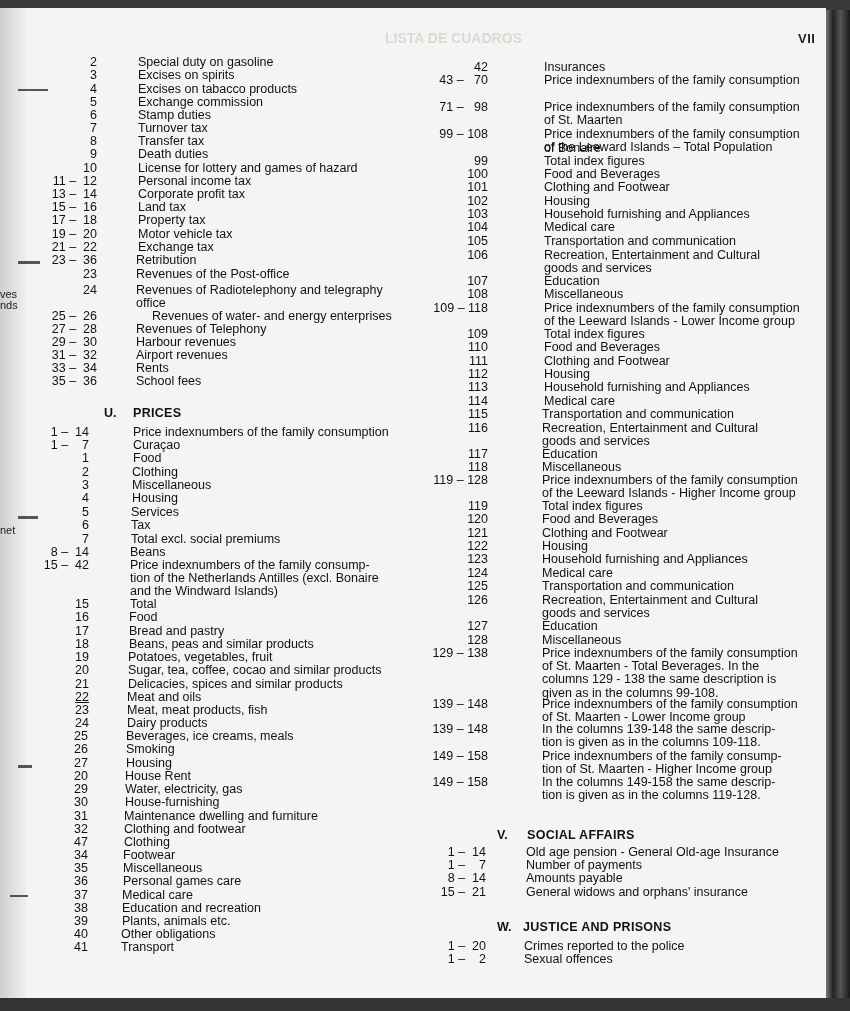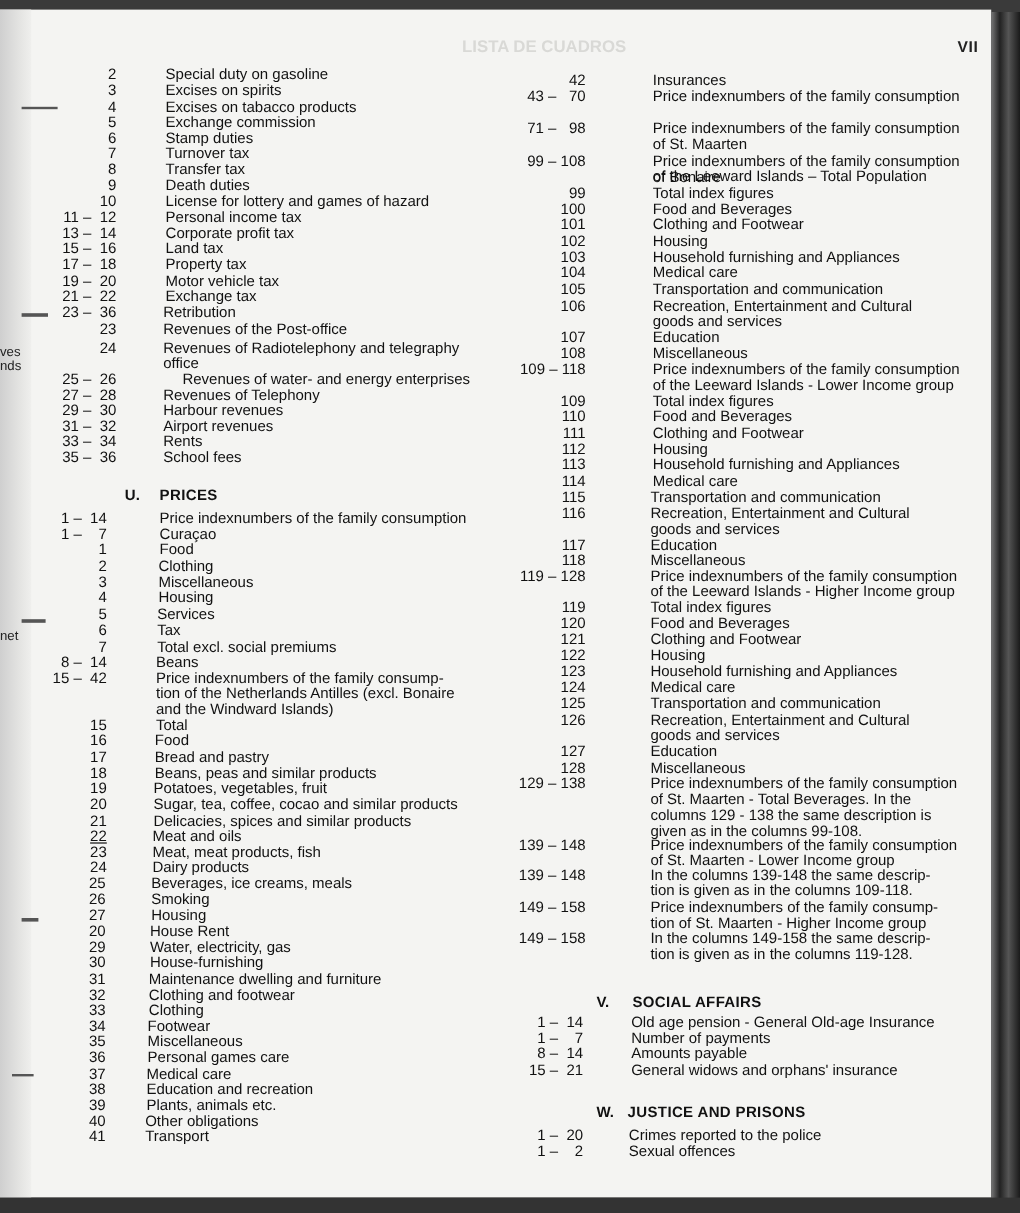--- a/index.html
+++ b/index.html
@@ -266,21 +266,21 @@
     </div>
     <div class="row" style="top: 810px; left: 0px;">
       <span class="num" style="right: auto; left: 18px; width: 70px;">31</span>
       <span class="txt" style="left: 124px; top: 0px;">Maintenance dwelling and furniture</span>
     </div>
     <div class="row" style="top: 823px; left: 0px;">
       <span class="num" style="right: auto; left: 18px; width: 70px;">32</span>
       <span class="txt" style="left: 124px; top: 0px;">Clothing and footwear</span>
     </div>
     <div class="row" style="top: 836px; left: 0px;">
-      <span class="num" style="right: auto; left: 18px; width: 70px;">33</span>
+      <span class="num" style="right: auto; left: 18px; width: 70px;">47</span>
       <span class="txt" style="left: 124px; top: 0px;">Clothing</span>
     </div>
     <div class="row" style="top: 849px; left: 0px;">
       <span class="num" style="right: auto; left: 18px; width: 70px;">34</span>
       <span class="txt" style="left: 123px; top: 0px;">Footwear</span>
     </div>
     <div class="row" style="top: 862px; left: 0px;">
       <span class="num" style="right: auto; left: 18px; width: 70px;">35</span>
       <span class="txt" style="left: 123px; top: 0px;">Miscellaneous</span>
     </div>

